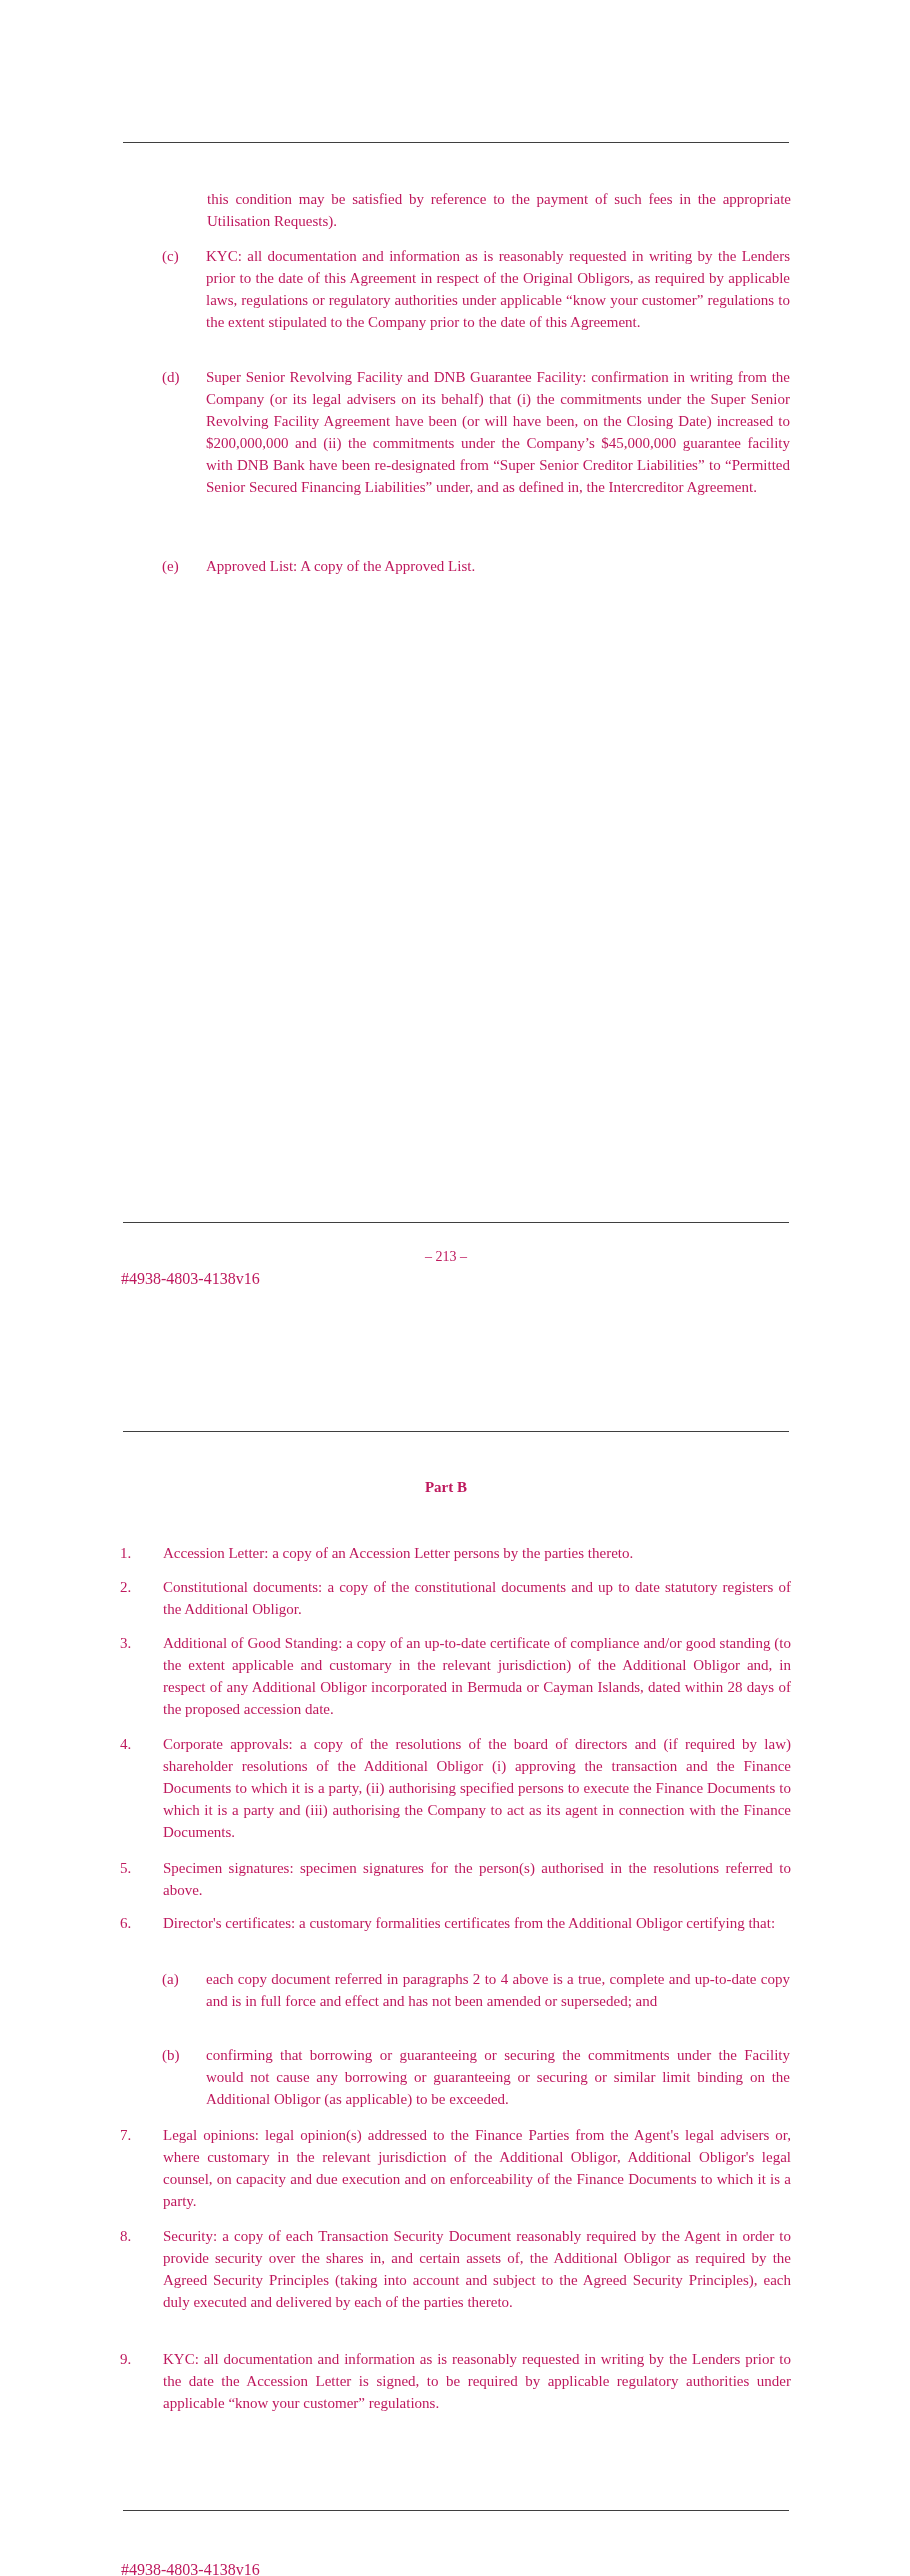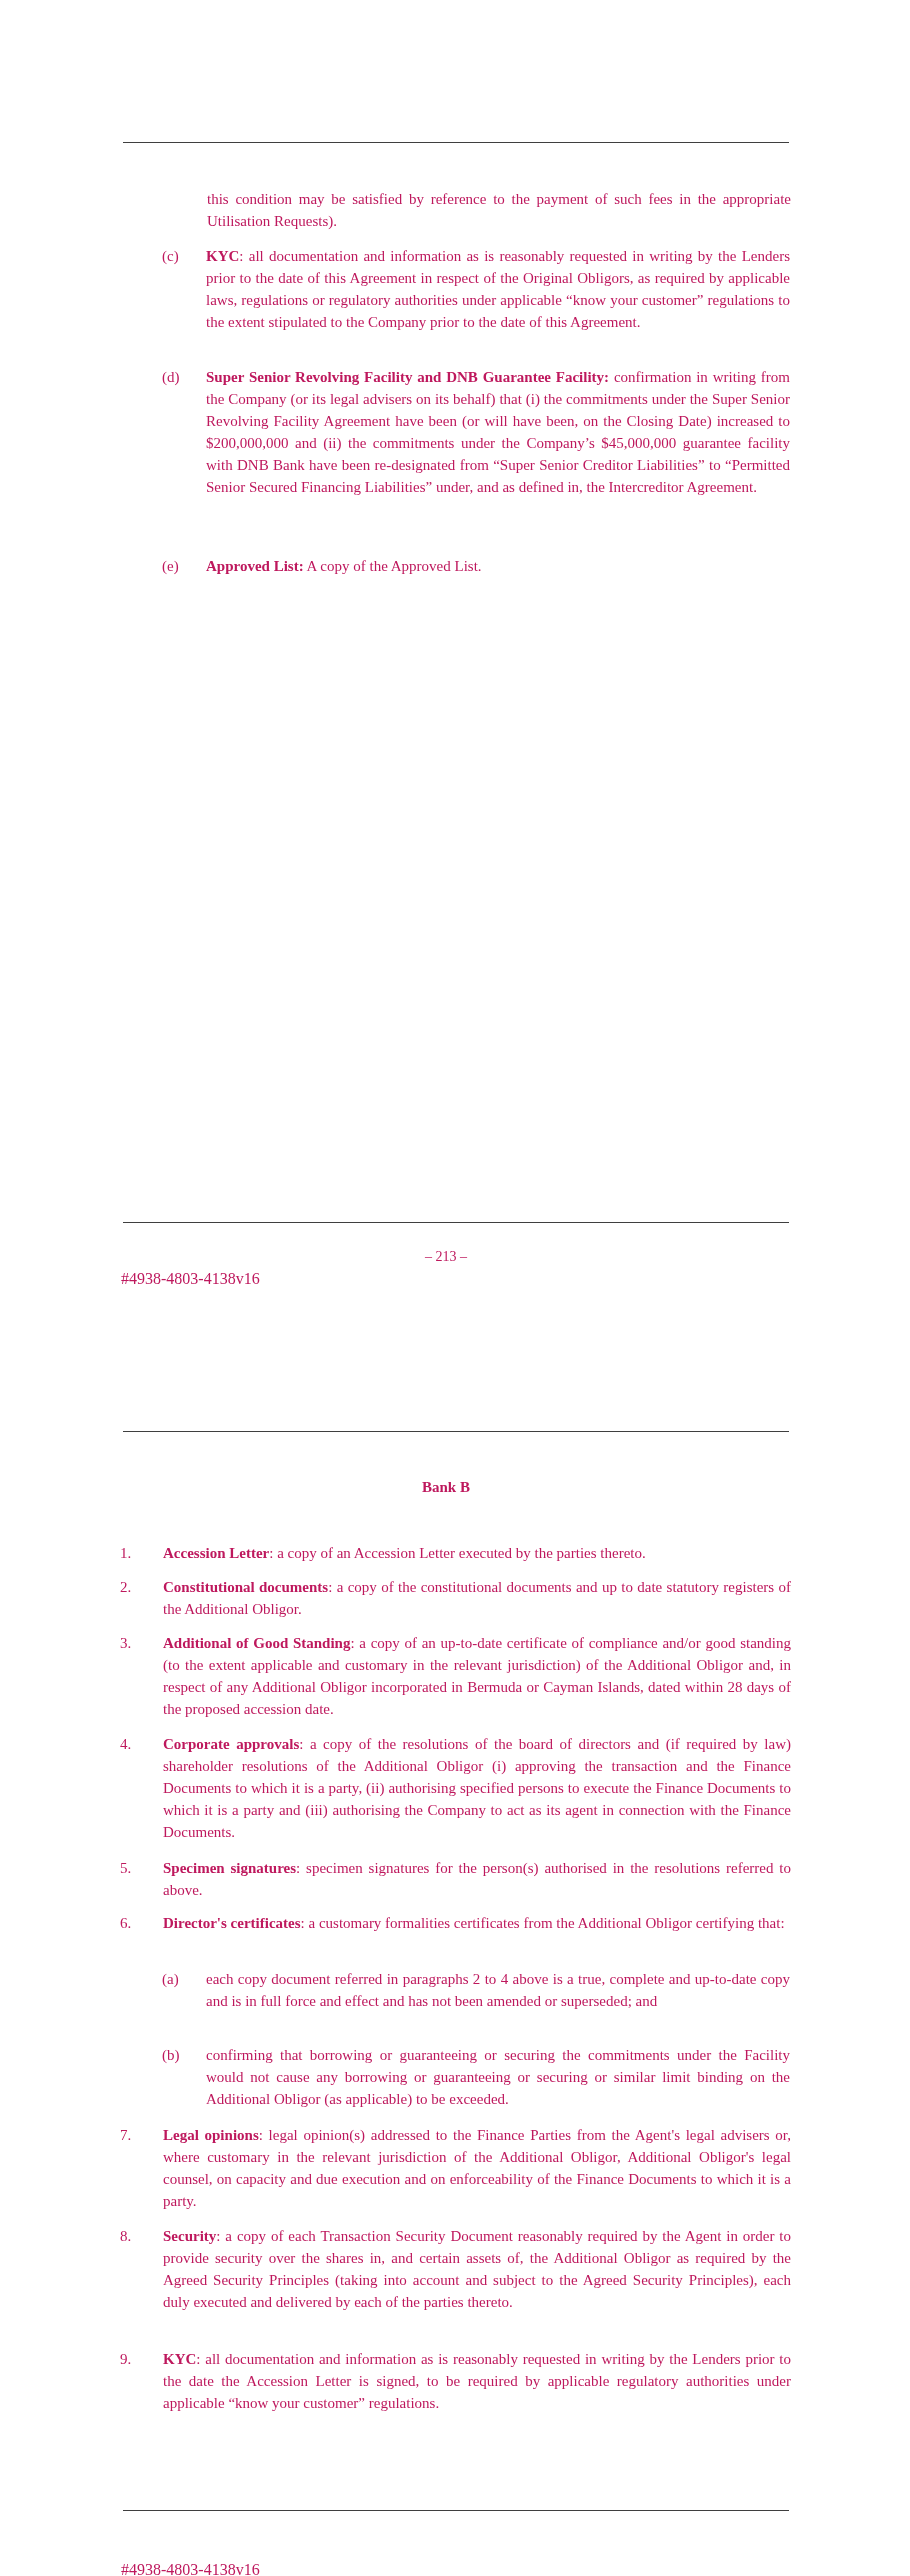--- a/index.html
+++ b/index.html
@@ -31,21 +31,21 @@
   }
   .item .marker {
     position: absolute;
     left: 0;
     top: 0;
   }
   .item .txt { margin-left: 43px; }
   .item.lettered .txt { margin-left: 44px; }
   .numbered { left: 120px; width: 671px; }
   .lettered { left: 162px; width: 628px; }
-  .b { font-weight: bold; }
+  .b { font-weight: normal; }
   .centered {
     position: absolute;
     left: 0;
     width: 892px;
     text-align: center;
   }
   .heading { font-weight: bold; }
   .pagenum { font-size: 14px; line-height: 17px; }
   .docref {
     position: absolute;
@@ -80,26 +80,26 @@
 
   <div class="rule" style="top:1186px;"></div>
 
   <div class="centered pagenum" style="top:1212px;">– 213 –</div>
 
   <div class="docref" style="top:1235px;">#4938-4803-4138v16</div>
 
   <div class="rule" style="top:1395px;"></div>
 
   <div class="centered heading" style="top:1440px;">
-    <div>Bank B</div>
+    <div>Part B</div>
   </div>
 
   <div class="item numbered" style="top:1506px;">
     <span class="marker">1.</span>
-    <div class="txt"><span class="b">Accession Letter</span><span>: a copy of an Accession Letter executed by the parties thereto.</span></div>
+    <div class="txt"><span class="b">Accession Letter</span><span>: a copy of an Accession Letter persons by the parties thereto.</span></div>
   </div>
 
   <div class="item numbered" style="top:1540px;">
     <span class="marker">2.</span>
     <div class="txt"><span class="b">Constitutional documents</span><span>: a copy of the constitutional documents and up to date statutory registers of the Additional Obligor.</span></div>
   </div>
 
   <div class="item numbered" style="top:1596px;">
     <span class="marker">3.</span>
     <div class="txt"><span class="b">Additional of Good Standing</span><span>: a copy of an up-to-date certificate of compliance and/or good standing (to the extent applicable and customary in the relevant jurisdiction) of the Additional Obligor and, in respect of any Additional Obligor incorporated in Bermuda or Cayman Islands, dated within 28 days of the proposed accession date.</span></div>

